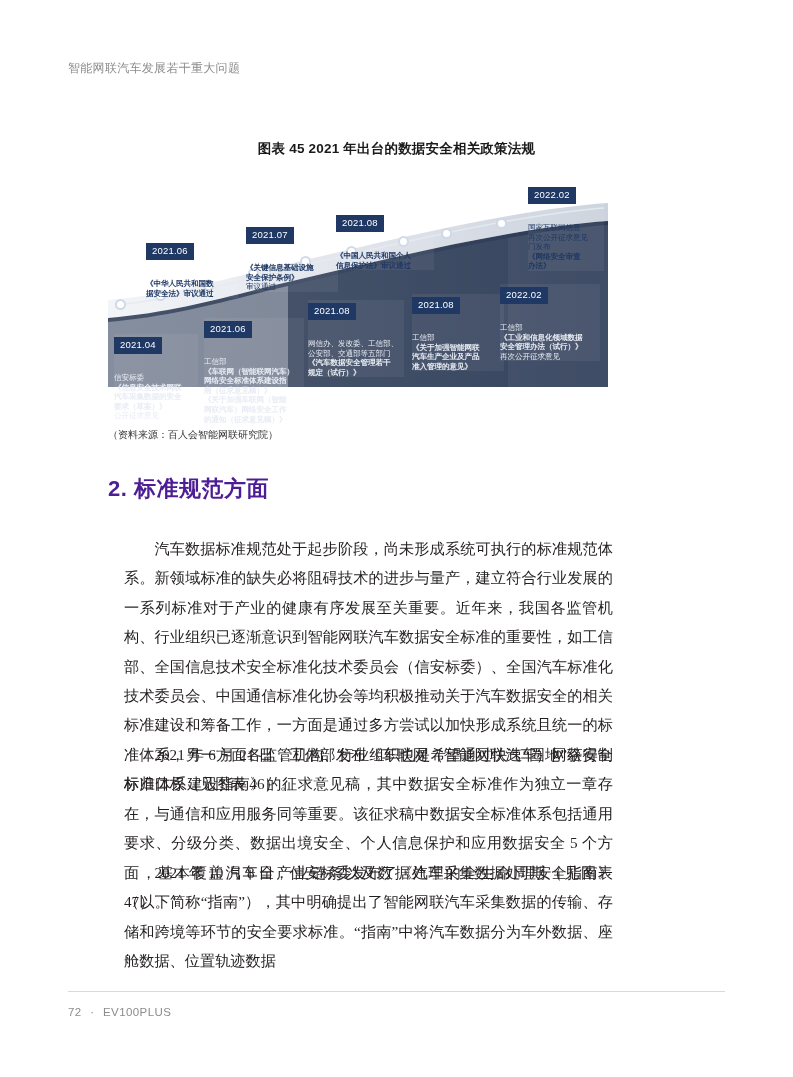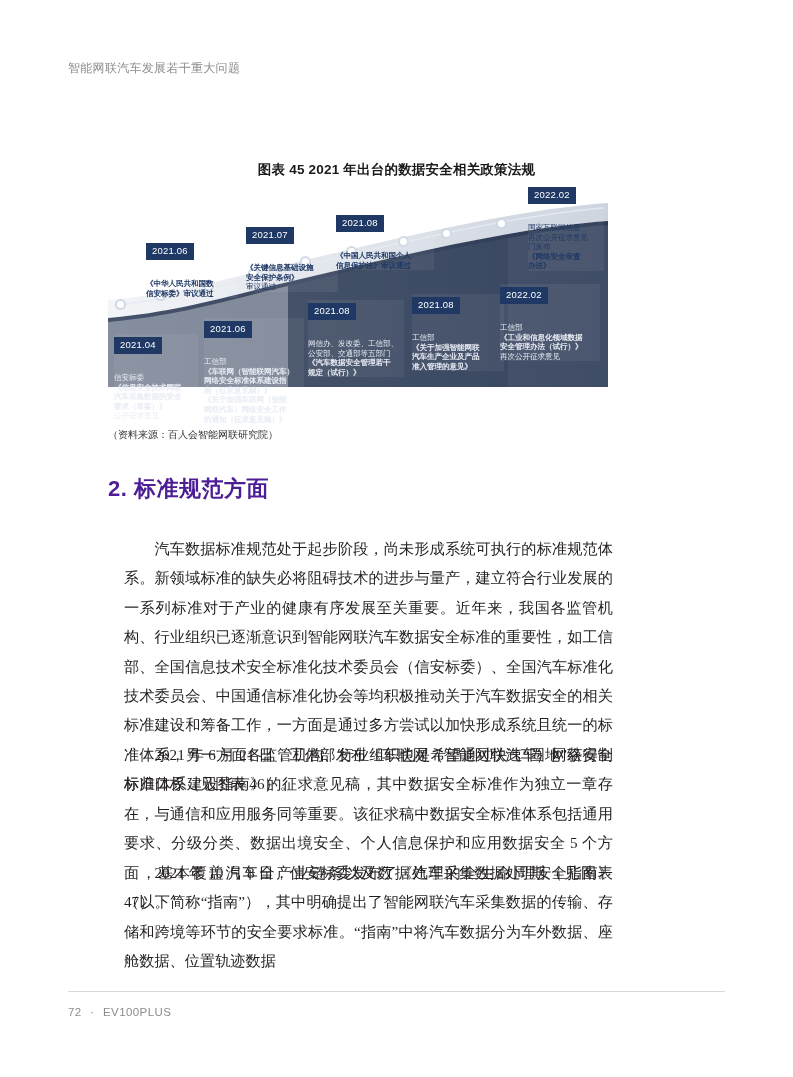--- a/index.html
+++ b/index.html
@@ -37,21 +37,20 @@
     position: absolute;
     left: 0;
     right: 0;
     top: 140px;
     text-align: center;
     font-family: "Liberation Sans", "DejaVu Sans", sans-serif;
     font-size: 13.5px;
     font-weight: bold;
     color: #1a1a1a;
     letter-spacing: 0.2px;
-    margin-top: 21px;
   }
 
   .figure-wrap {
     position: absolute;
     left: 108px;
     top: 172px;
     width: 500px;
     height: 245px;
   }
   .figure-canvas {
@@ -224,21 +223,21 @@
           <div><b>汽车采集数据的安全</b></div>
           <div><b>要求（草案）》</b></div>
           <div>公开征求意见</div>
         </div>
     </div>
 
     <div class="evt light" style="left:38px; top:68px; width:92px;">
       <span class="date">2021.06</span>
       <div class="body">
           <div><b>《中华人民共和国数</b></div>
-          <div><b>信安标委》审议通过</b></div>
+          <div><b>据安全法》审议通过</b></div>
         </div>
     </div>
 
     <div class="evt dark" style="left:96px; top:146px; width:100px;">
       <span class="date">2021.06</span>
       <div class="body">
           <div>工信部</div>
           <div><b>《车联网（智能联网汽车）</b></div>
           <div><b>网络安全标准体系建设指</b></div>
           <div><b>南（征求意见稿）》</b></div>

